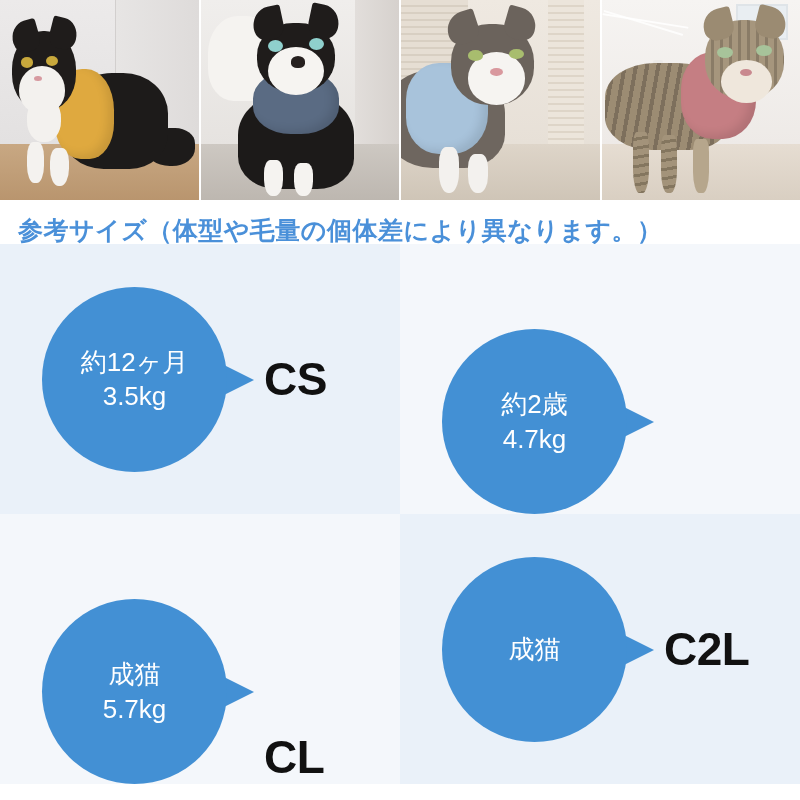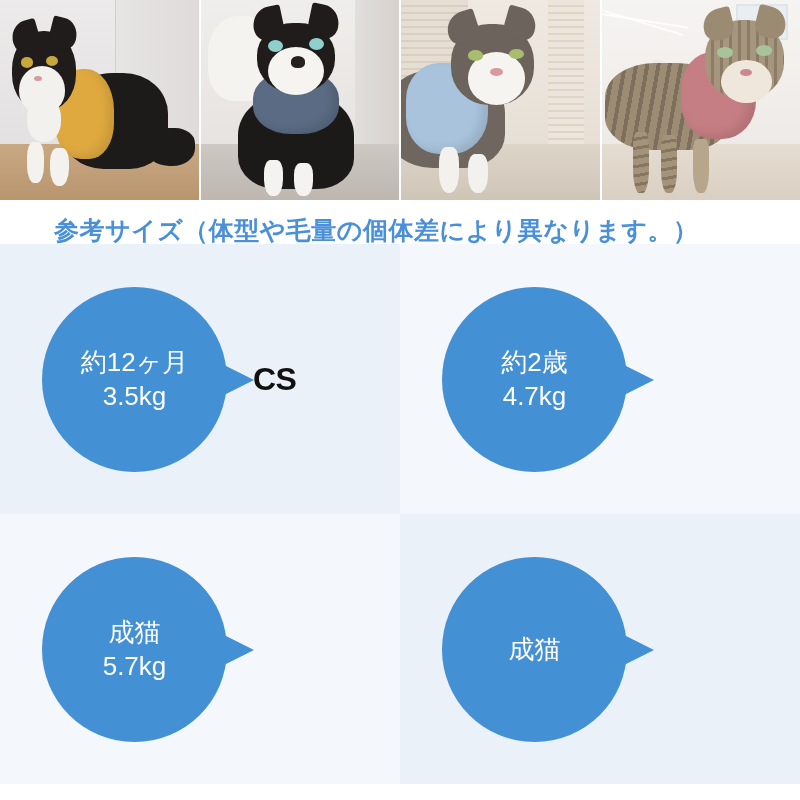--- a/index.html
+++ b/index.html
@@ -186,21 +186,21 @@
   
   .header-band {
     position: absolute;
     left: 0;
     top: 200px;
     width: 800px;
     height: 60px;
     background: #ffffff;
     display: flex;
     align-items: center;
-    padding-left: 54px;
+    padding-left: 18px;
     box-sizing: border-box;
   }
   .header-title {
     font-size: 25px;
     font-weight: bold;
     color: #4a90d9;
     letter-spacing: 0.5px;
     white-space: nowrap;
   }
 
@@ -215,21 +215,21 @@
     grid-template-columns: 400px 400px;
     grid-template-rows: 270px 270px;
   }
   .size-cell {
     position: relative;
     overflow: hidden;
     display: flex;
     align-items: center;
   }
   .size-cell.tint-a { background: #eaf1f9; }
-  .size-cell.tint-b { background: #f4f7fb; }
+  .size-cell.tint-b { background: #f4f7fb; align-items: flex-end; }
 
   .bubble-wrap {
     position: relative;
     width: 210px;
     height: 185px;
     margin-left: 42px;
     flex: 0 0 auto;
   }
   .bubble {
     position: absolute;
@@ -256,25 +256,25 @@
     border-left: 62px solid #4390d4;
   }
   .bubble-line {
     color: #ffffff;
     font-size: 26px;
     line-height: 1.32;
     text-align: center;
     white-space: nowrap;
   }
   .size-code {
-    font-size: 32px;
+    font-size: 46px;
     font-weight: bold;
     color: #111111;
     letter-spacing: -0.5px;
-    margin-left: 1px;
+    margin-left: 12px;
     white-space: nowrap;
   }
 </style>
 </head>
 <body>
 
 <div id="page">
 
   <div class="photo-strip">
 
@@ -402,26 +402,28 @@
     </div>
 
     <div class="size-cell tint-b">
       <div class="bubble-wrap">
         <div class="bubble-tail"></div>
         <div class="bubble">
           <div class="bubble-line">成猫</div>
           <div class="bubble-line">5.7kg</div>
         </div>
       </div>
+      <div class="size-code">CL</div>
     </div>
 
     <div class="size-cell tint-a">
       <div class="bubble-wrap">
         <div class="bubble-tail"></div>
         <div class="bubble">
           <div class="bubble-line">成猫</div>
         </div>
       </div>
+      <div class="size-code">C2L</div>
     </div>
 
   </div>
 
 </div>
 
 </body></html>

